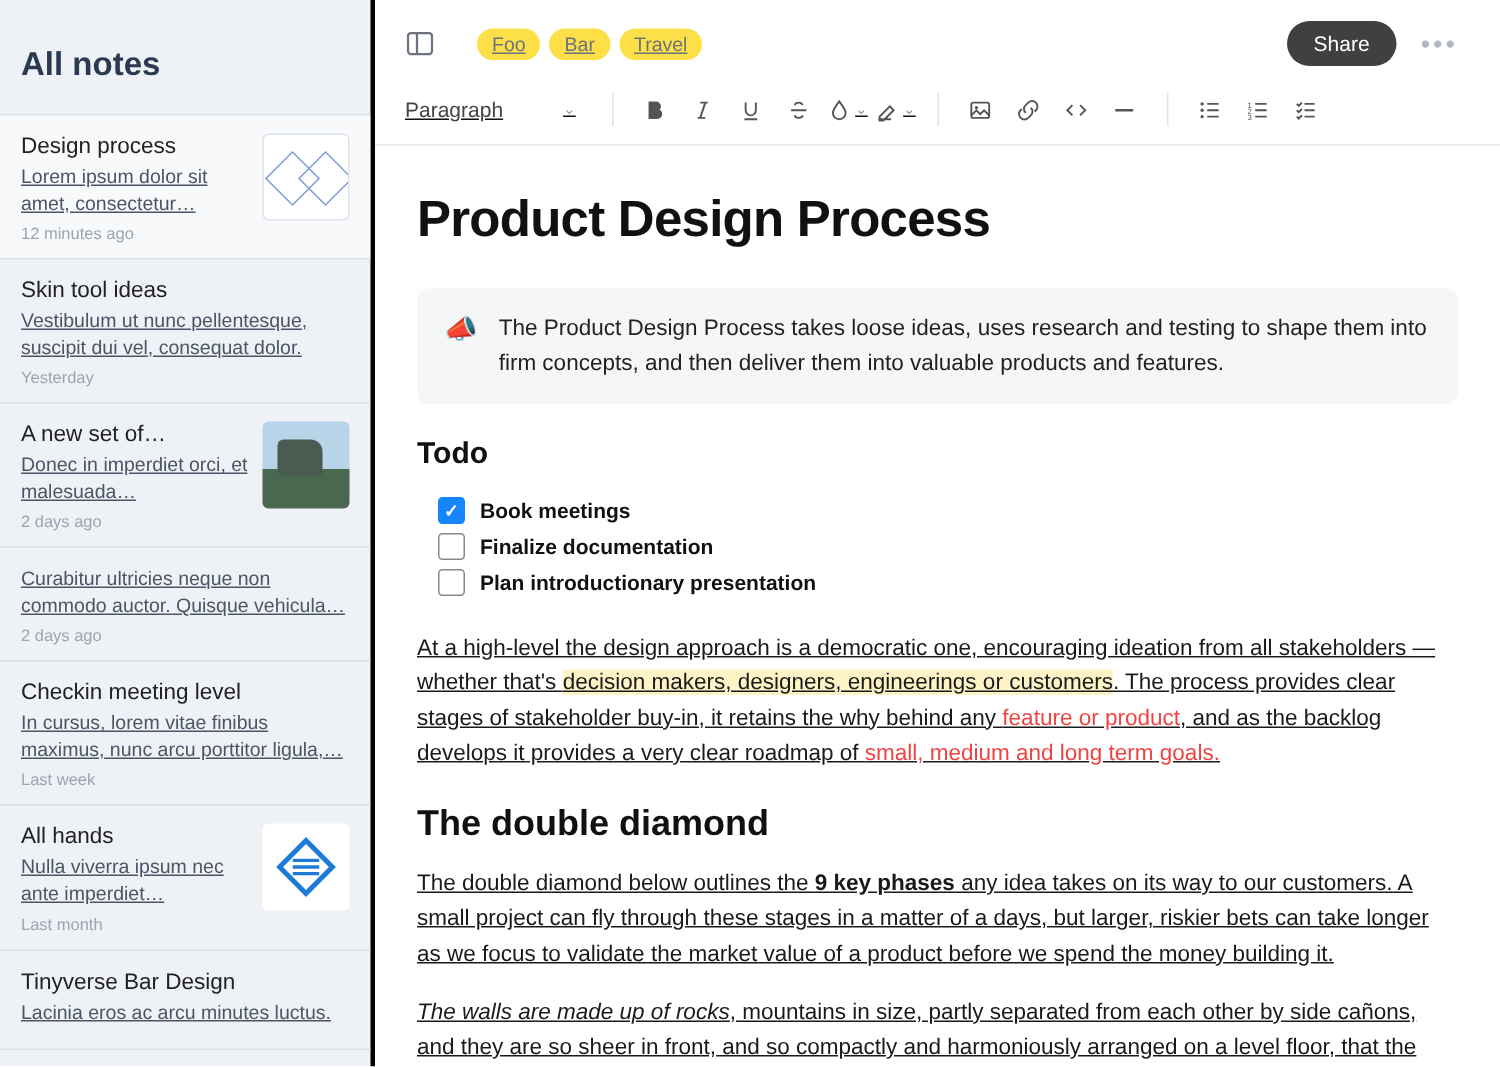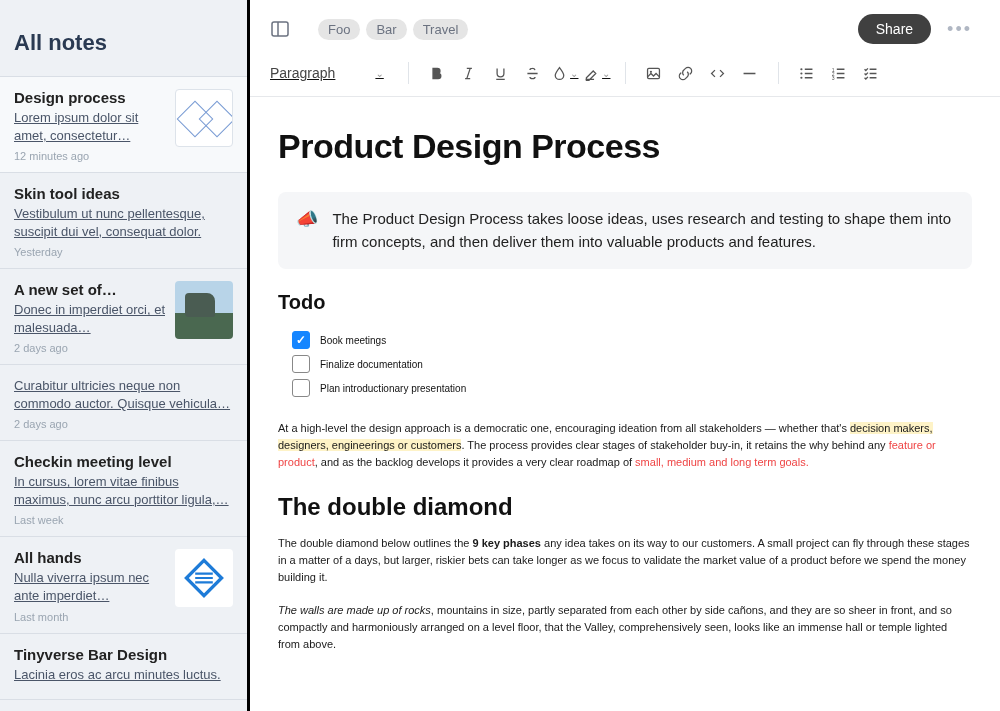--- a/index.html
+++ b/index.html
@@ -32,21 +32,21 @@
   padding: 12px 14px 10px;
   border-bottom: 1px solid #d9dee5;
   cursor: pointer;
   display: flex;
   gap: 10px;
 }
 .note-item.active { background: #f7f9fb; }
 .note-content { flex: 1; min-width: 0; }
 .note-title {
   font-size: 15px;
-  font-weight: 700;
+  font-weight: 400;
   color: #222;
   margin-bottom: 3px;
   white-space: nowrap;
   overflow: hidden;
   text-overflow: ellipsis;
 }
 .note-excerpt {
   font-size: 13px;
   color: #4a5568;
   line-height: 1.35;
@@ -86,25 +86,26 @@
 }
 .collapse-btn {
   width: 20px;
   height: 20px;
   color: #6b7280;
   cursor: pointer;
   margin-right: 20px;
 }
 .tags { display: flex; gap: 6px; }
 .tag {
-  background: #e5e5e5;
+  background: #fde047;
   color: #6b7280;
   font-size: 13px;
   padding: 3px 10px;
   border-radius: 12px;
+  text-decoration: underline;
 }
 .spacer { flex: 1; }
 .share-btn {
   background: #404040;
   color: #fff;
   border: none;
   padding: 7px 18px;
   border-radius: 18px;
   font-size: 14px;
   font-weight: 500;
@@ -179,21 +180,22 @@
 .callout-icon { font-size: 18px; flex-shrink: 0; }
 .callout-text { font-size: 15px; line-height: 1.5; color: #222; }
 .h2 { font-size: 20px; font-weight: 700; margin: 8px 0 14px; }
 .h2-lg { font-size: 24px; font-weight: 800; margin: 22px 0 14px; }
 .todo-list { list-style: none; margin-bottom: 20px; }
 .todo-item {
   display: flex;
   align-items: center;
   gap: 10px;
   padding: 3px 0 3px 14px;
-  font-size: 10px;
+  font-size: 14px;
+  font-weight: bold;
 }
 .checkbox {
   width: 18px; height: 18px;
   border: 1.5px solid #888;
   border-radius: 3px;
   flex-shrink: 0;
   display: flex;
   align-items: center;
   justify-content: center;
 }
@@ -201,24 +203,25 @@
   background: #1686ff;
   border-color: #1686ff;
 }
 .checkbox.checked::after {
   content: "✓";
   color: #fff;
   font-size: 12px;
   font-weight: 700;
 }
 .para {
-  font-size: 11px;
+  font-size: 15px;
   line-height: 1.55;
   margin-bottom: 16px;
   color: #1a1a1a;
+  text-decoration: underline;
 }
 .hl { background: #fef3c7; }
 .lnk { color: #ef4444; }
 .ital { font-style: italic; }
 
 
 .thumb-diagram {
   background: linear-gradient(#fff,#fff);
   border: 1px solid #dde3ea;
   position: relative;

